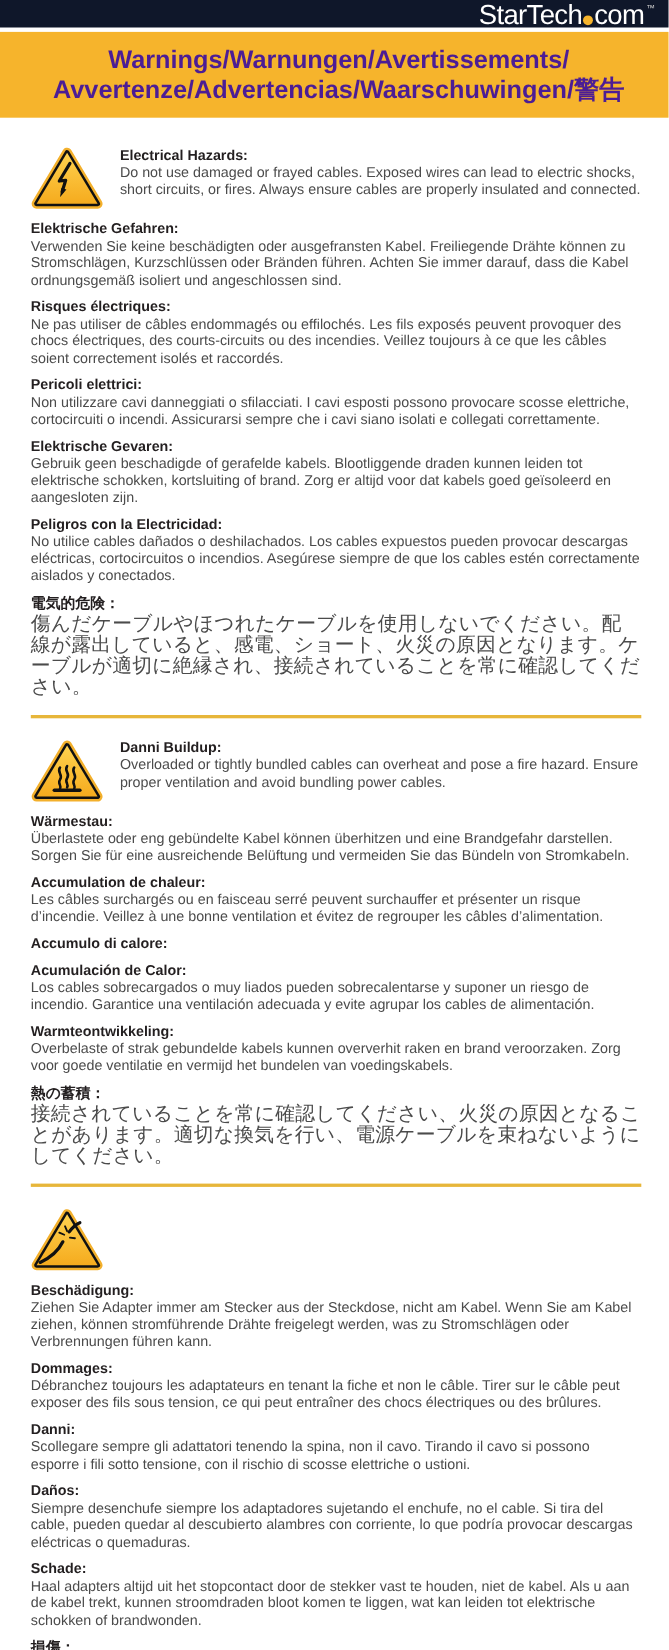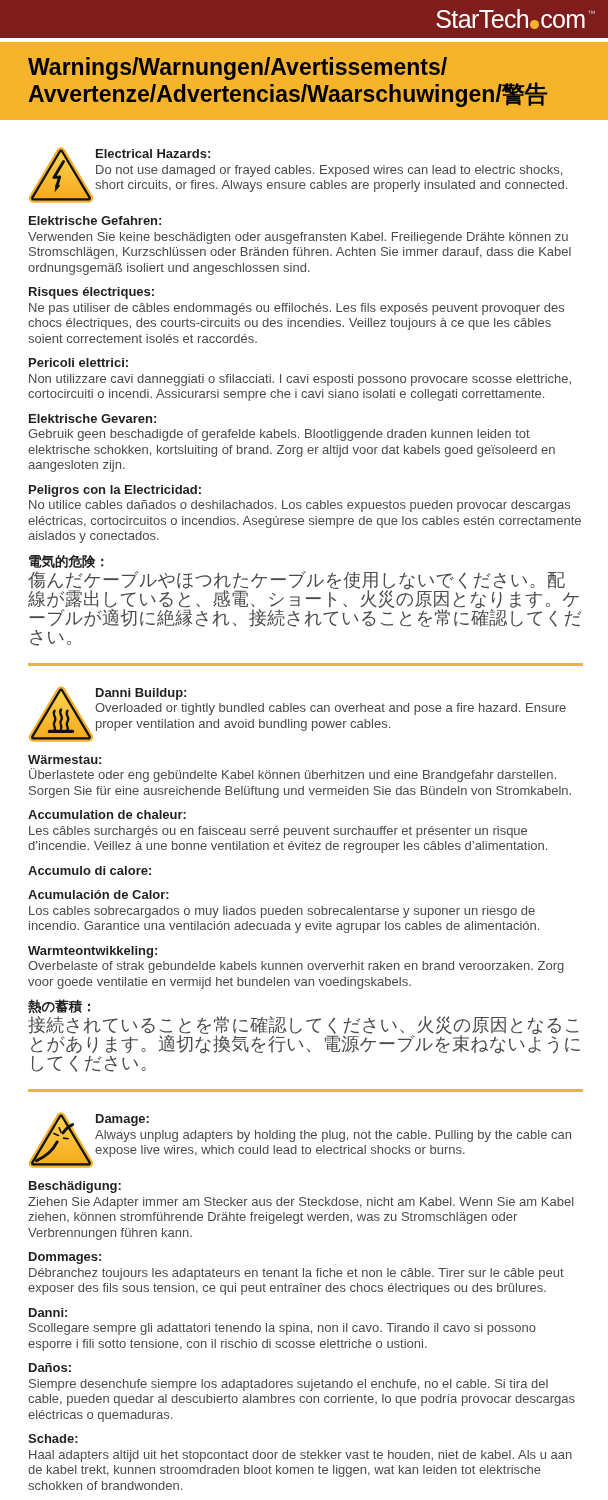--- a/index.html
+++ b/index.html
@@ -6,47 +6,47 @@
   body{
     width:608px;
     font-family:"Liberation Sans", sans-serif;
     color:#231f20;
     -webkit-font-smoothing:antialiased;
   }
   .page{width:608px;min-height:1500px;background:#fff;overflow:hidden;}
 
   
   .top-bar{
-    height:38px;background:#7f1d1d;
-    display:flex;align-items:center;justify-content:flex-end;
+    height:25px;background:#0f172a;
+    display:flex;align-items:flex-start;justify-content:flex-end;
     padding-right:13px;box-sizing:border-box;
   }
   .logo{display:flex;align-items:baseline;color:#fff;
     font-size:25px;letter-spacing:-0.6px;font-weight:400;}
   .logo .logo-dot{
     width:9px;height:9px;border-radius:50%;
     background:#f6b42c;display:inline-block;
     margin:0 1px;transform:translateY(1px);
   }
   .logo .logo-tm{font-size:8px;color:#cfcfcf;margin-left:2px;transform:translateY(-12px);}
 
   
   .banner{
     margin-top:4px;background:#f6b42c;
     padding:12px 20px 12px 28px;box-sizing:border-box;
   }
   .banner div{
-    font-weight:bold;font-size:23px;line-height:27px;color:#000000;
+    font-weight:bold;font-size:23px;line-height:27px;color:#4c1d95;text-align:center;
   }
 
   
   .content{padding:26px 25px 18px 28px;box-sizing:border-box;}
 
   .warn-section{margin:0;}
-  .first-row{display:flex;gap:1px;margin-bottom:9px;}
+  .first-row{display:flex;gap:15px;margin-bottom:9px;}
   .warn-icon{flex:0 0 66px;width:66px;height:58px;}
   .warn-icon svg{display:block;width:66px;height:58px;}
 
   .entry{margin-bottom:9px;}
   .entry h3{
     margin:0;font-size:13px;line-height:15.5px;
     font-weight:bold;color:#231f20;
   }
   .entry p{
     margin:0;font-size:13px;line-height:15.5px;color:#4b4b4b;
@@ -184,24 +184,20 @@
         <div class="warn-icon">
           <svg viewBox="0 0 100 90">
             <use href="#triBase"></use>
             <path d="M12,77 C28,70 38,60 44,48" stroke="#111" stroke-width="4.6" fill="none" stroke-linecap="round"></path>
             <path d="M53,34 C58,27 63,23 68,21" stroke="#111" stroke-width="4.6" fill="none" stroke-linecap="round"></path>
             <path d="M46,38 l-7,-3" stroke="#111" stroke-width="2.6" stroke-linecap="round"></path>
             <path d="M50,33 l-3,-7" stroke="#111" stroke-width="2.6" stroke-linecap="round"></path>
             <path d="M54,42 l7,1" stroke="#111" stroke-width="2.6" stroke-linecap="round"></path>
           </svg>
         </div>
-        <div class="entry">
-          <h3>Damage:</h3>
-          <p>Always unplug adapters by holding the plug, not the cable. Pulling by the cable can expose live wires, which could lead to electrical shocks or burns.</p>
-        </div>
       </div>
       <div class="entry">
         <h3>Beschädigung:</h3>
         <p>Ziehen Sie Adapter immer am Stecker aus der Steckdose, nicht am Kabel. Wenn Sie am Kabel ziehen, können stromführende Drähte freigelegt werden, was zu Stromschlägen oder Verbrennungen führen kann.</p>
       </div>
       <div class="entry">
         <h3>Dommages:</h3>
         <p>Débranchez toujours les adaptateurs en tenant la fiche et non le câble. Tirer sur le câble peut exposer des fils sous tension, ce qui peut entraîner des chocs électriques ou des brûlures.</p>
       </div>
       <div class="entry">

